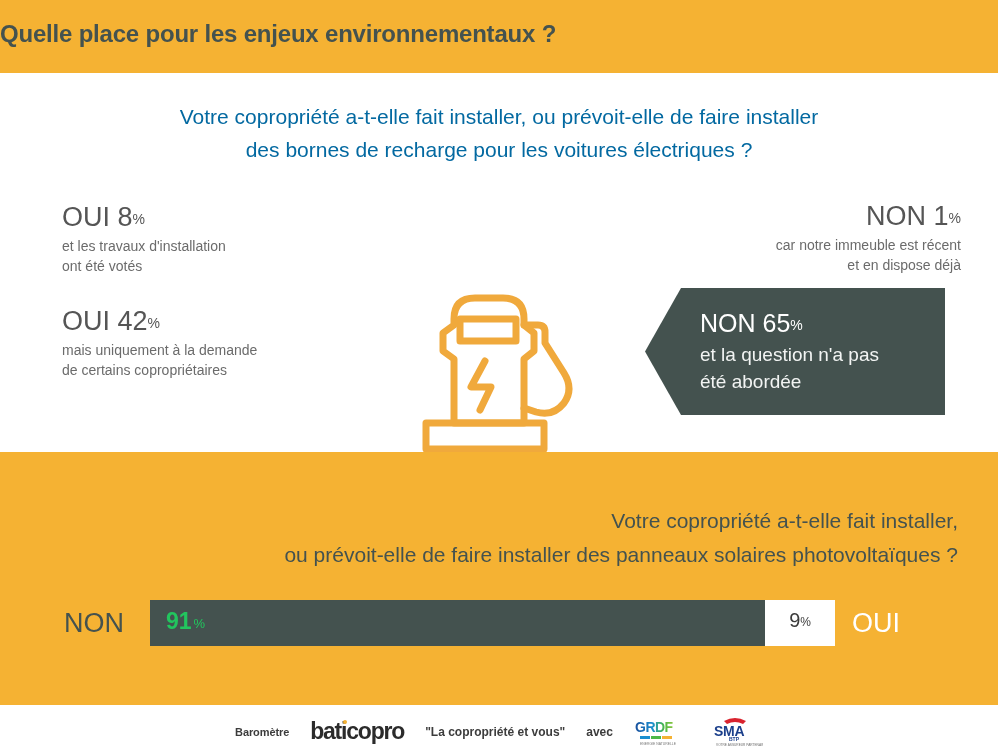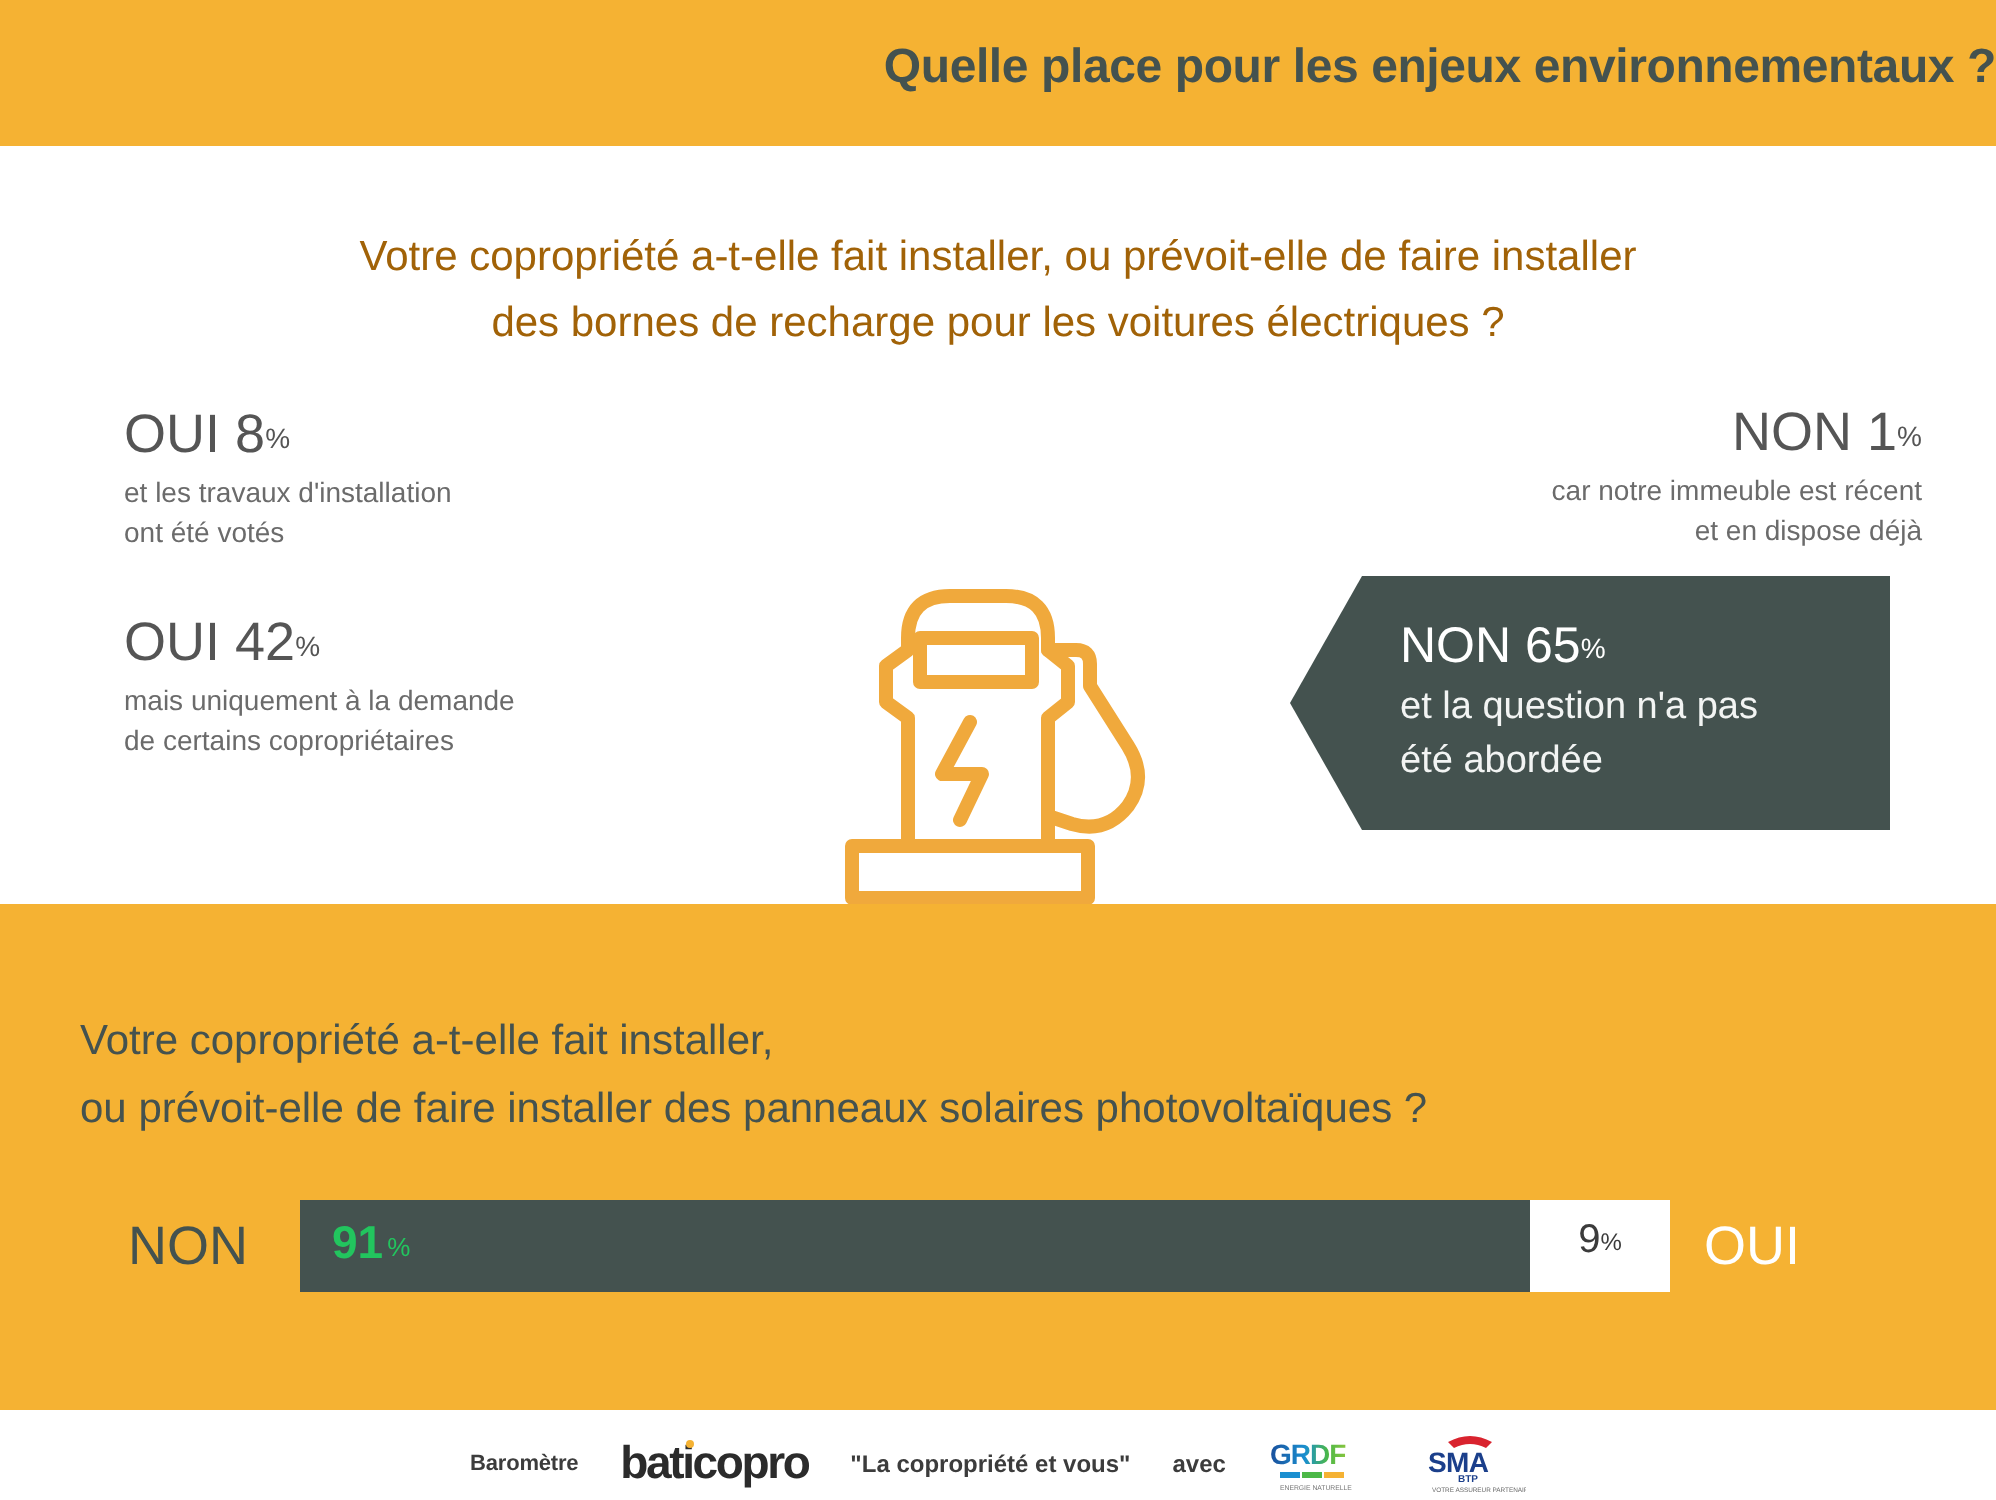--- a/index.html
+++ b/index.html
@@ -24,43 +24,43 @@
   .top-band {
     position: absolute;
     left: 0; top: 0;
     width: 998px; height: 73px;
     background: #f5b233;
   }
   .top-title {
     position: absolute;
     left: 0; top: 20px;
     width: 998px;
-    text-align: right;
+    text-align: left;
     font-size: 24px;
     font-weight: bold;
     color: #44524f;
     letter-spacing: -0.2px;
     font-stretch: condensed;
   }
 
   
   .mid-section {
     position: absolute;
     left: 0; top: 73px;
     width: 998px; height: 379px;
     background: #ffffff;
   }
   .q1 {
     position: absolute;
-    left: 60px; top: 39px;
+    left: 60px; top: 27px;
     width: 878px;
     text-align: center;
     font-size: 21px;
     line-height: 33px;
-    color: #a16207;
+    color: #0369a1;
   }
   .q1 .line { display: block; }
 
   
   .ans {
     position: absolute;
     font-size: 14px;
     line-height: 20px;
     color: #6b6b6b;
   }
@@ -132,21 +132,21 @@
   .bot-section {
     position: absolute;
     left: 0; top: 452px;
     width: 998px; height: 253px;
     background: #f5b233;
   }
   .q2 {
     position: absolute;
     left: 40px; top: 52px;
     width: 918px;
-    text-align: left;
+    text-align: right;
     font-size: 21px;
     line-height: 34px;
     color: #44524f;
   }
   .q2 .line { display: block; }
 
   
   .bar-wrap {
     position: absolute;
     left: 0; top: 148px;

